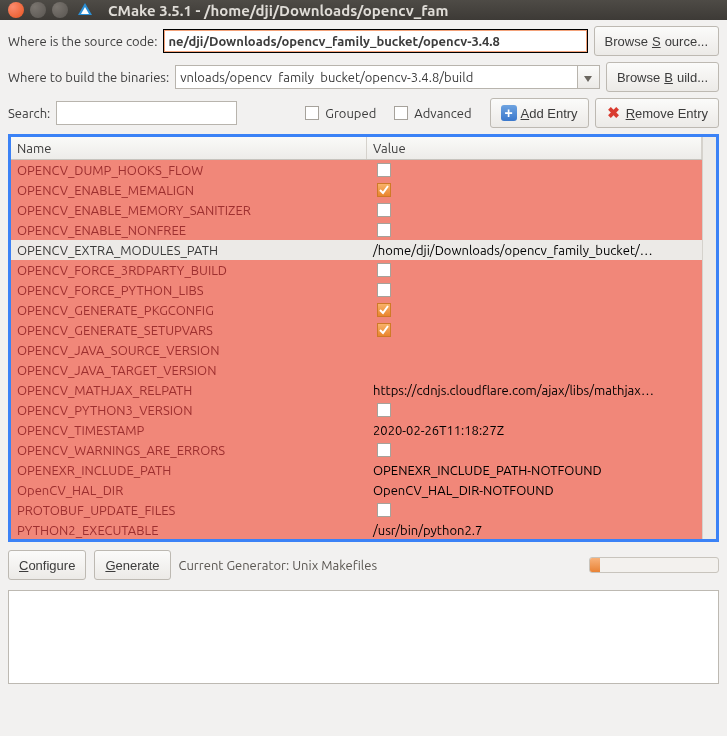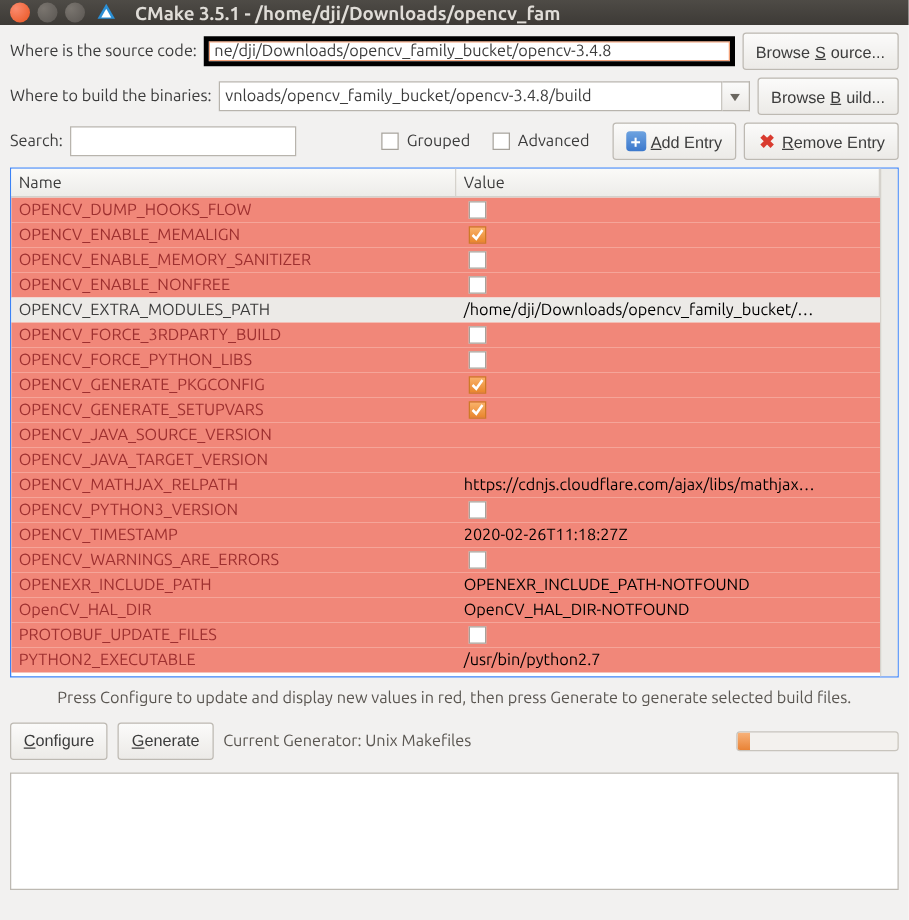--- a/index.html
+++ b/index.html
@@ -38,21 +38,21 @@
   display: flex; align-items: center; justify-content: center;
 }
 .content { padding: 6px 8px 10px 8px; display: flex; flex-direction: column; gap: 6px; }
 .row { display: flex; align-items: center; gap: 6px; }
 .row label { white-space: nowrap; }
 .text-input {
   flex: 1; height: 24px; border: 1px solid #b8b4ad;
   background: #fff; padding: 0 4px; font-size: 13px;
   font-family: inherit; color: #3c3c3c;
 }
-.text-input.hl { border: 4px solid #000000; box-shadow: 0 0 0 1px #f3a27a inset; }
+.text-input.hl { border: 1px solid #000000; box-shadow: 0 0 0 1px #f3a27a inset; font-weight: bold; }
 .btn {
   height: 30px; background: linear-gradient(#fbfbfa, #eceae7);
   border: 1px solid #bdb9b2; border-radius: 3px;
   padding: 0 10px; font-size: 13px; color: #3c3c3c;
   display: inline-flex; align-items: center; gap: 4px;
   cursor: pointer;
 }
 .btn .u { text-decoration: underline; }
 .combo-wrap { position: relative; flex: 1; display: flex; }
 .combo-wrap .text-input { flex: 1; }
@@ -73,21 +73,21 @@
   background: linear-gradient(#6ea3e0, #3b78cc);
   display: inline-flex; align-items: center; justify-content: center;
   color: #fff; font-weight: bold; font-size: 14px; line-height: 1;
 }
 .rem-icon {
   width: 16px; height: 16px;
   display: inline-flex; align-items: center; justify-content: center;
   color: #d93b2f; font-weight: bold; font-size: 15px;
 }
 .table-frame {
-  border: 1px solid #3b82f6; background: #fff;
+  border: 3px solid #3b82f6; background: #fff;
   height: 408px; display: flex; flex-direction: column;
 }
 .thead {
   display: flex; background: linear-gradient(#fafaf8,#edece9);
   border-bottom: 1px solid #c6c3bd; font-weight: normal;
 }
 .th {
   padding: 4px 6px; border-right: 1px solid #d5d2cc; color: #3c3c3c;
 }
 .th.name { width: 356px; }
@@ -312,21 +312,20 @@
             <div class="trow">
               <div class="tcell name">PYTHON2_EXECUTABLE</div>
               <div class="tcell val dark">/usr/bin/python2.7</div>
             </div>
           </div>
       </div>
       <div class="scroll-track"></div>
     </div>
   </div>
 
-  <div class="hint">Press Configure to update and display new values in red, then press Generate to generate selected build files.</div>
 
   <div class="bottom-row">
     <button class="btn">
       <span><span class="u">C</span><span>onfigure</span></span>
     </button>
     <button class="btn">
       <span><span class="u">G</span><span>enerate</span></span>
     </button>
     <span class="gen-label">Current Generator: Unix Makefiles</span>
     <div class="progress">

